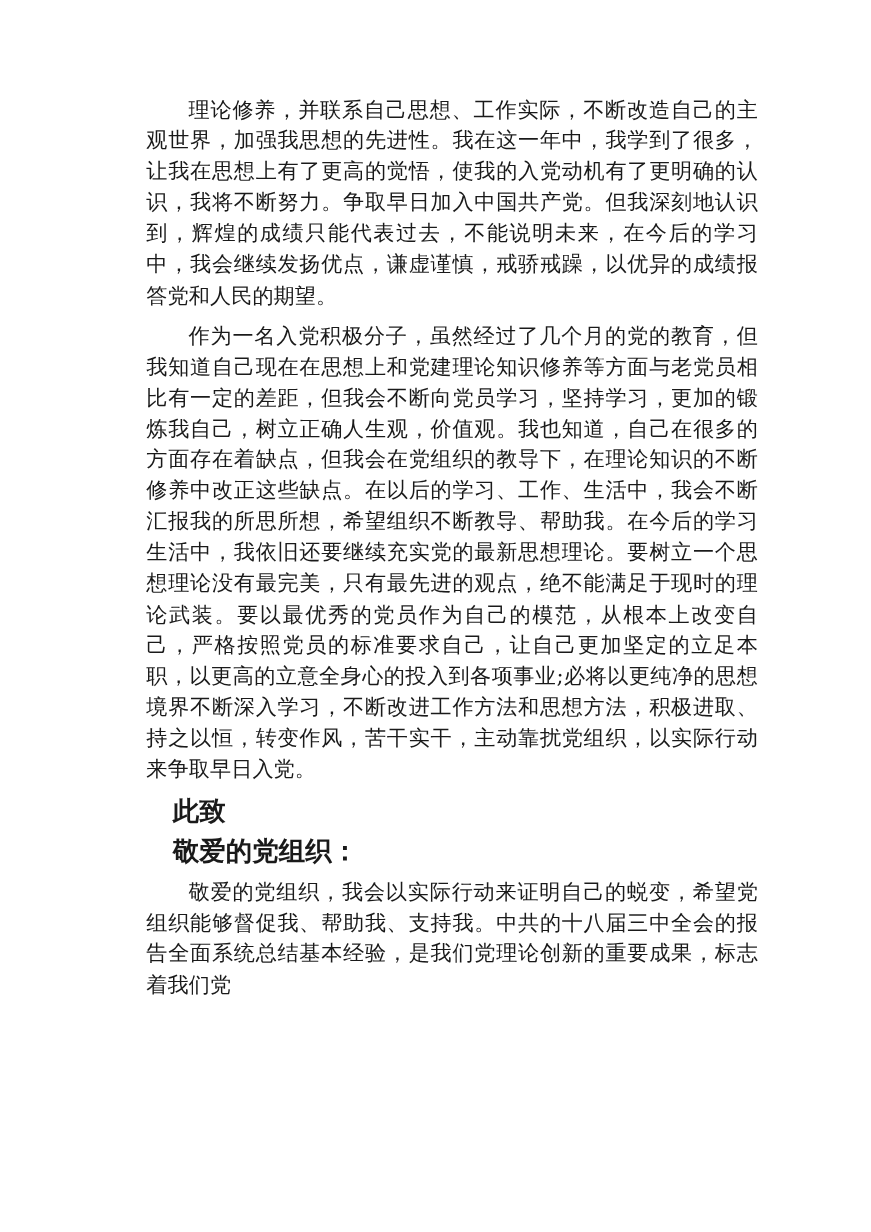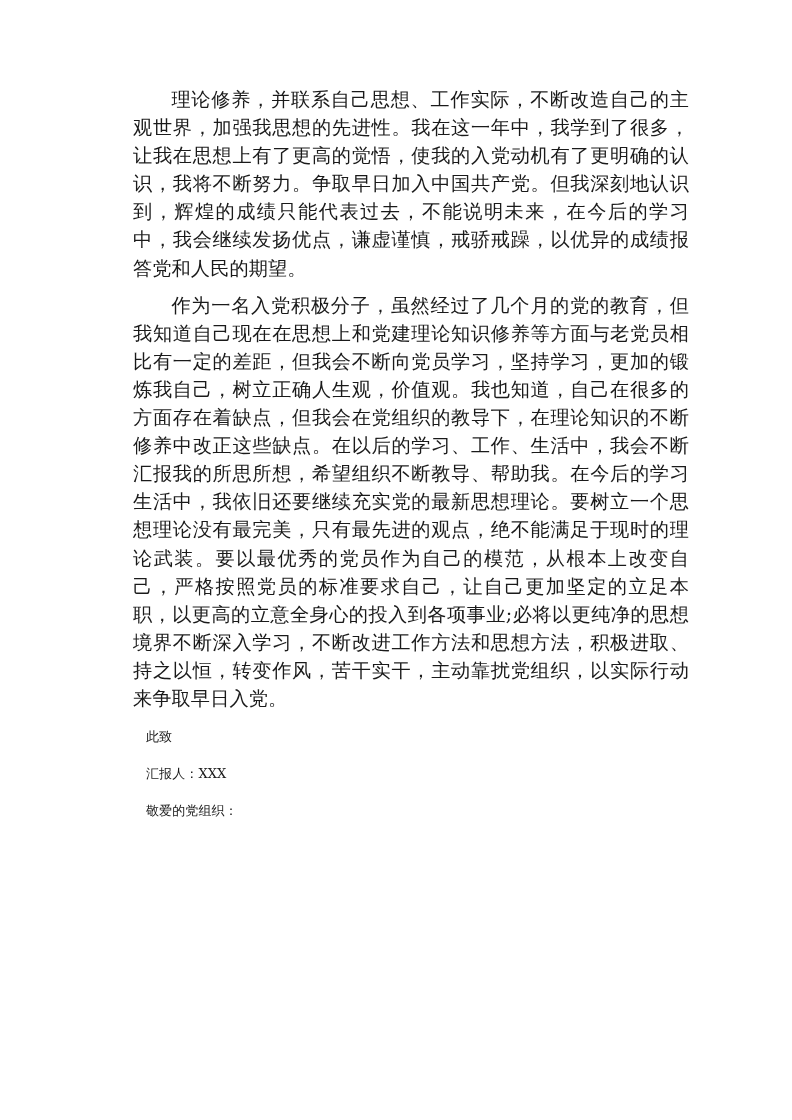--- a/index.html
+++ b/index.html
@@ -34,43 +34,44 @@
     text-justify: inter-character;
     text-indent: 2em;
     letter-spacing: 0.1px;
     word-break: break-all;
     -webkit-hyphens: none;
     hyphens: none;
   }
   
   .line {
     margin: 0 0 9px 0;
-    font-size: 13px;
+    font-size: 24px;
     line-height: 28.1px;
     text-indent: 1em;
     letter-spacing: 0.1px;
     white-space: nowrap;
+    font-weight: bold;
   }
   .line.gap-top {
     margin-top: 10px;
   }
 </style>
 </head>
 <body>
 
 <div class="page">
   <div class="doc-body">
 
     <p class="para">理论修养，并联系自己思想、工作实际，不断改造自己的主观世界，加强我思想的先进性。我在这一年中，我学到了很多，让我在思想上有了更高的觉悟，使我的入党动机有了更明确的认识，我将不断努力。争取早日加入中国共产党。但我深刻地认识到，辉煌的成绩只能代表过去，不能说明未来，在今后的学习中，我会继续发扬优点，谦虚谨慎，戒骄戒躁，以优异的成绩报答党和人民的期望。</p>
 
     <p class="para">作为一名入党积极分子，虽然经过了几个月的党的教育，但我知道自己现在在思想上和党建理论知识修养等方面与老党员相比有一定的差距，但我会不断向党员学习，坚持学习，更加的锻炼我自己，树立正确人生观，价值观。我也知道，自己在很多的方面存在着缺点，但我会在党组织的教导下，在理论知识的不断修养中改正这些缺点。在以后的学习、工作、生活中，我会不断汇报我的所思所想，希望组织不断教导、帮助我。在今后的学习生活中，我依旧还要继续充实党的最新思想理论。要树立一个思想理论没有最完美，只有最先进的观点，绝不能满足于现时的理论武装。要以最优秀的党员作为自己的模范，从根本上改变自己，严格按照党员的标准要求自己，让自己更加坚定的立足本职，以更高的立意全身心的投入到各项事业;必将以更纯净的思想境界不断深入学习，不断改进工作方法和思想方法，积极进取、持之以恒，转变作风，苦干实干，主动靠扰党组织，以实际行动来争取早日入党。</p>
 
     <p class="line gap-top">此致</p>
 
 
-    <p class="line">汇报人：XXX</p>
 
 
     <p class="line">敬爱的党组织：</p>
 
+    <p class="para">敬爱的党组织，我会以实际行动来证明自己的蜕变，希望党组织能够督促我、帮助我、支持我。中共的十八届三中全会的报告全面系统总结基本经验，是我们党理论创新的重要成果，标志着我们党</p>
 
   </div>
 </div>
 
 </body></html>

